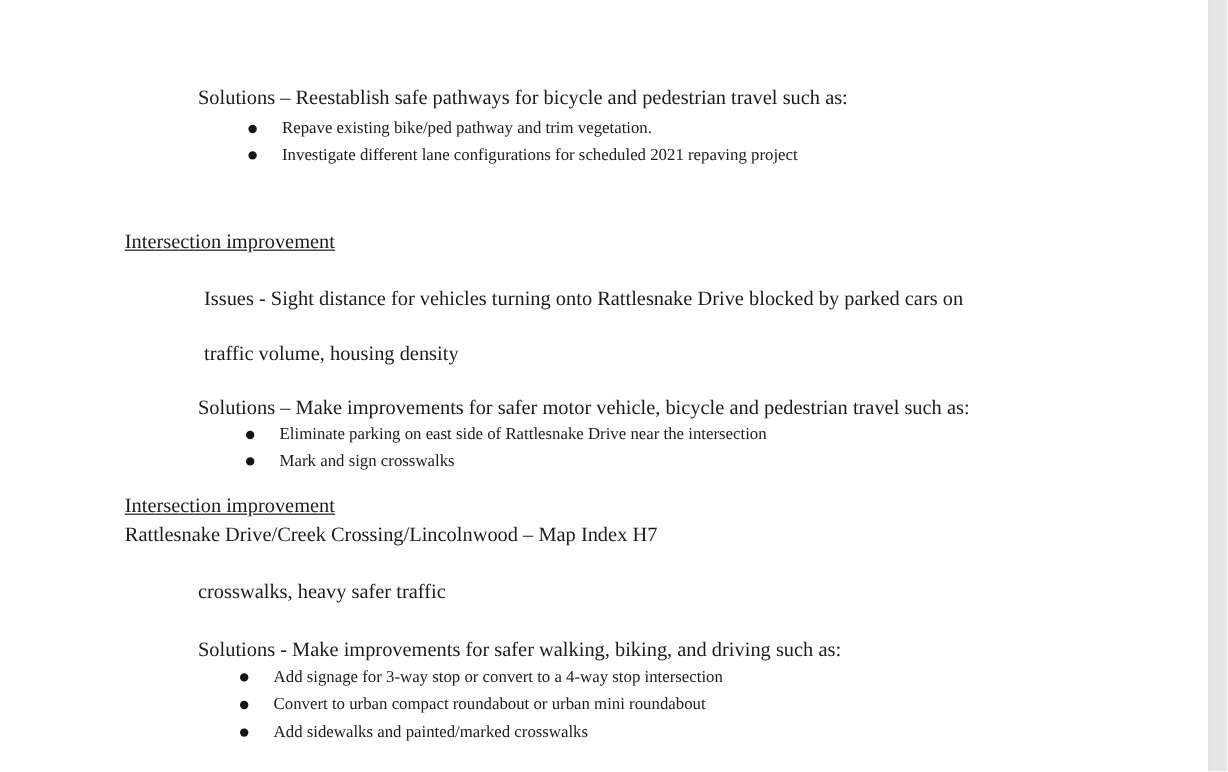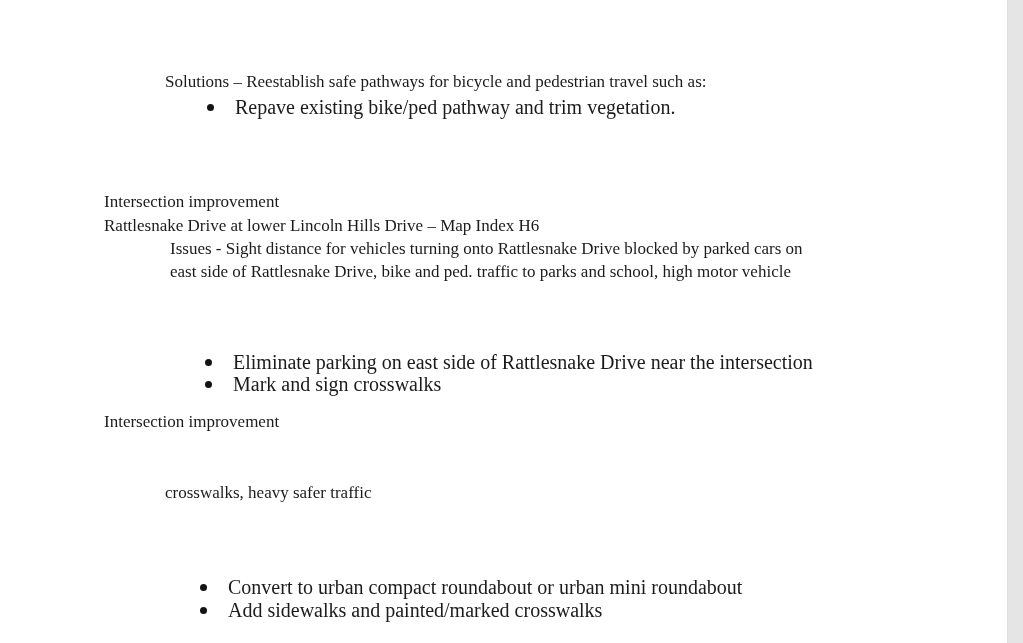--- a/index.html
+++ b/index.html
@@ -31,27 +31,27 @@
     border-left: 1px solid #dedede;
     box-sizing: border-box;
   }
   .line {
     position: absolute;
     white-space: nowrap;
     font-size: 17px;
     line-height: 23px;
     color: #1b1b1b;
   }
-  .underline { }
+  .underline { text-decoration: underline; }
   .bullet {
     position: absolute;
     display: flex;
     align-items: flex-start;
     white-space: nowrap;
-    font-size: 20px;
+    font-size: 14px;
     line-height: 23px;
     color: #1b1b1b;
   }
   .dot {
     width: 7px;
     height: 7px;
     border-radius: 50%;
     background: #141414;
     margin-top: 8px;
     flex: 0 0 auto;
@@ -63,42 +63,52 @@
 
 <div class="viewport">
   <div class="page">
 
     <div class="line" style="left:165px; top:70px">Solutions – Reestablish safe pathways for bicycle and pedestrian travel such as:</div>
 
     <div class="bullet" style="left:207px; top:96px">
       <span class="dot"></span>
       <span class="bt">Repave existing bike/ped pathway and trim vegetation.</span>
     </div>
+    <div class="bullet" style="left:207px; top:118px">
+      <span class="dot"></span>
+      <span class="bt">Investigate different lane configurations for scheduled 2021 repaving project</span>
+    </div>
 
     <div class="line underline" style="left:104px; top:190px">Intersection improvement</div>
-    <div class="line" style="left:104px; top:214px">Rattlesnake Drive at lower Lincoln Hills Drive – Map Index H6</div>
 
     <div class="line" style="left:170px; top:237px">Issues - Sight distance for vehicles turning onto Rattlesnake Drive blocked by parked cars on</div>
-    <div class="line" style="left:170px; top:260px">east side of Rattlesnake Drive, bike and ped. traffic to parks and school, high motor vehicle</div>
+    <div class="line" style="left:170px; top:283px">traffic volume, housing density</div>
 
+    <div class="line" style="left:165px; top:328px">Solutions – Make improvements for safer motor vehicle, bicycle and pedestrian travel such as:</div>
 
     <div class="bullet" style="left:205px; top:373px">
       <span class="dot"></span>
       <span class="bt">Mark and sign crosswalks</span>
     </div>
     <div class="bullet" style="left:205px; top:351px">
       <span class="dot"></span>
       <span class="bt">Eliminate parking on east side of Rattlesnake Drive near the intersection</span>
     </div>
 
     <div class="line underline" style="left:104px; top:410px">Intersection improvement</div>
+    <div class="line" style="left:104px; top:434px">Rattlesnake Drive/Creek Crossing/Lincolnwood – Map Index H7</div>
 
     <div class="line" style="left:165px; top:481px">crosswalks, heavy safer traffic</div>
 
+    <div class="line" style="left:165px; top:530px">Solutions - Make improvements for safer walking, biking, and driving such as:</div>
 
+    <div class="bullet" style="left:200px; top:553px">
+      <span class="dot"></span>
+      <span class="bt">Add signage for 3-way stop or convert to a 4-way stop intersection</span>
+    </div>
     <div class="bullet" style="left:200px; top:576px">
       <span class="dot"></span>
       <span class="bt">Convert to urban compact roundabout or urban mini roundabout</span>
     </div>
     <div class="bullet" style="left:200px; top:599px">
       <span class="dot"></span>
       <span class="bt">Add sidewalks and painted/marked crosswalks</span>
     </div>
 
   </div>

